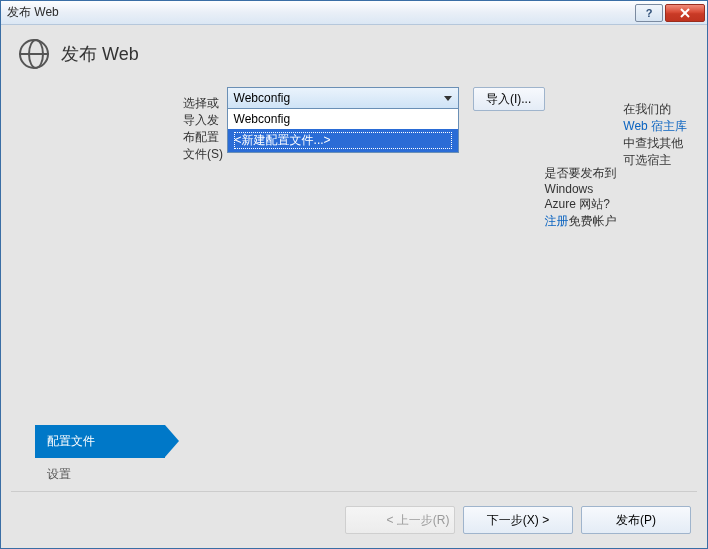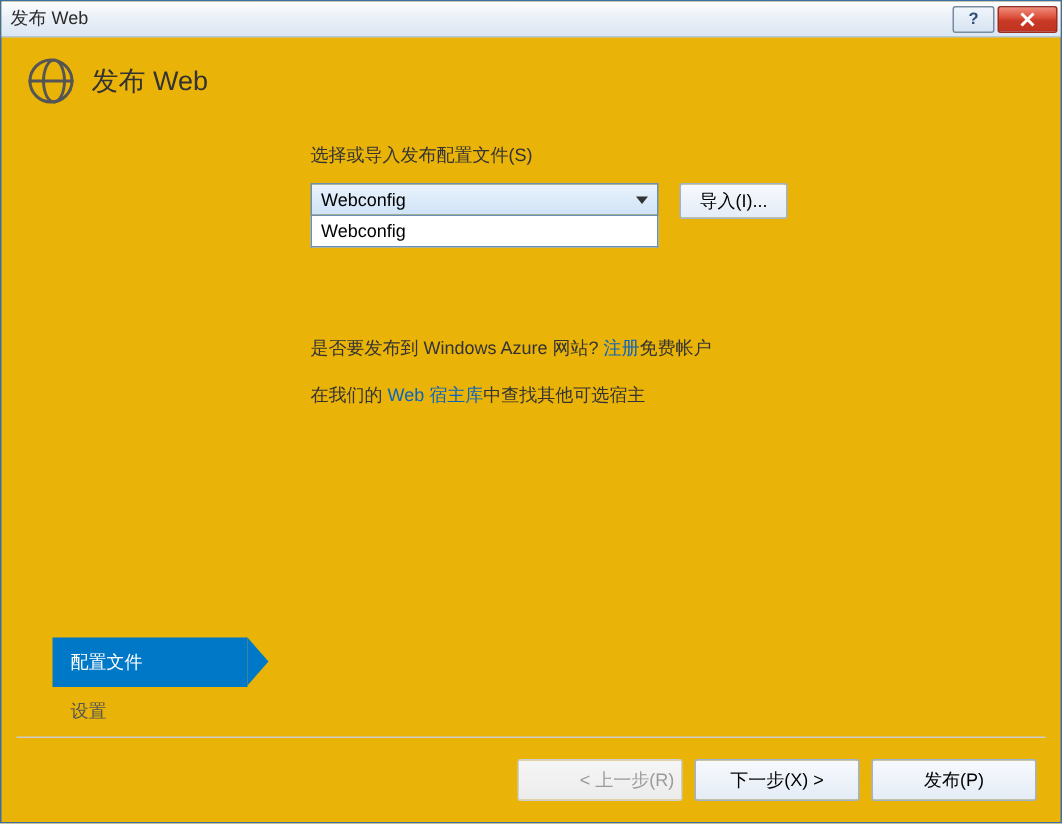--- a/index.html
+++ b/index.html
@@ -1,37 +1,37 @@
 <!DOCTYPE html>
 <html><head>
 <meta charset="utf-8">
 <style>
   * { box-sizing: border-box; }
   html, body { margin: 0; padding: 0; font-family: "Microsoft YaHei", "Segoe UI", Tahoma, sans-serif; font-size: 12px; color: #000; background: #fff; }
-  .window { width: 708px; height: 549px; border: 1px solid #3a6ea5; display: flex; flex-direction: column; background: #eab308; position: relative; }
+  .window { width: 708px; height: 549px; border: 1px solid #3a6ea5; display: flex; flex-direction: column; background: #e5e5e5; position: relative; }
   
   .titlebar { height: 24px; background: linear-gradient(to bottom, #fdfeff 0%, #e9eff7 50%, #dbe7f4 100%); border-bottom: 1px solid #b5c7db; display: flex; align-items: center; padding: 0 2px 0 6px; }
   .titlebar-text { flex: 1; color: #2b2b2b; font-size: 12px; }
   .titlebar-buttons { display: flex; gap: 2px; }
   .tb-btn { width: 28px; height: 18px; border: 1px solid #7a8aa0; border-radius: 2px; display: flex; align-items: center; justify-content: center; font-size: 11px; font-weight: bold; }
   .tb-help { background: linear-gradient(to bottom,#f0f5fb,#d6e4f2); color:#2d4e77; }
   .tb-close { background: linear-gradient(to bottom,#f08b7a,#d94b36 45%,#c83a26 55%,#c03320); color:#fff; border-color:#9a2d1e; width:40px; }
   
   .header { display:flex; align-items:center; gap:12px; padding: 14px 18px 10px 18px; }
   .globe-icon { width:30px; height:30px; border:2px solid #555; border-radius:50%; position:relative; }
   .globe-icon::before { content:""; position:absolute; left:50%; top:-2px; bottom:-2px; width:12px; margin-left:-6px; border:2px solid #555; border-radius:50%/50%; }
   .globe-icon::after { content:""; position:absolute; top:50%; left:-2px; right:-2px; height:2px; background:#555; margin-top:-1px; }
   .header-title { font-size:18px; color:#333; }
   
   .body { flex:1; display:flex; padding: 8px 18px 0 34px; gap:18px; position:relative; }
   .sidebar { width:130px; display:flex; flex-direction:column; gap:0;justify-content:flex-end; }
   .side-item { padding:8px 12px; color:#555; cursor:pointer; line-height:1.4; }
   .side-item.active { background:#0078c8; color:#fff; position:relative; }
   .side-item.active::after { content:""; position:absolute; right:-14px; top:0; width:0; height:0; border-top:16px solid transparent; border-bottom:16px solid transparent; border-left:14px solid #0078c8; }
-  .main { flex:1; display:flex; flex-direction:column;margin-left:24px; }
+  .main { flex:1; display:flex; flex-direction:row; }
   .field-label { margin:8px 0 10px 0; color:#333; }
   .profile-row { display:flex; align-items:flex-start; gap:14px; position:relative; }
   .dropdown-wrap { width:232px; position:relative; }
   .combo { height:22px; border:1px solid #6a8fb5; background:linear-gradient(to bottom,#eaf3fc,#cfe3f6); display:flex; align-items:center; padding:0 6px; justify-content:space-between; }
   .combo-arrow { width:0;height:0;border-left:4px solid transparent;border-right:4px solid transparent;border-top:5px solid #333; }
   .dropdown-list { position:absolute; top:22px; left:0; width:232px; border:1px solid #6a8fb5; border-top:none; background:#fff; z-index:5; }
   .dropdown-list .opt { padding:3px 6px; }
   .dropdown-list .opt.selected { background:#2a6cd6; color:#fff; }
   .dropdown-list .opt.selected .inner { display:block; outline:1px dotted #fff; outline-offset:-1px; padding:0 1px; }
   .import-btn { height:24px; min-width:72px; background:linear-gradient(to bottom,#f7f9fd,#e4ecf6); border:1px solid #9fb4cc; border-radius:2px; padding:0 10px; display:flex; align-items:center; justify-content:center; cursor:pointer; }
@@ -83,20 +83,23 @@
       <div class="profile-row">
         <div class="dropdown-wrap">
           <div class="combo">
             <span>Webconfig</span>
             <span class="combo-arrow"></span>
           </div>
           <div class="dropdown-list">
             <div class="opt">
               <span>Webconfig</span>
             </div>
+            <div class="opt selected">
+              <span class="inner">&lt;新建配置文件...&gt;</span>
+            </div>
           </div>
         </div>
         <div class="import-btn">
           <span>导入(I)...</span>
         </div>
       </div>
 
       <div class="azure-line">
         <span>是否要发布到 Windows Azure 网站? </span><a href="#">注册</a><span>免费帐户</span>
       </div>

